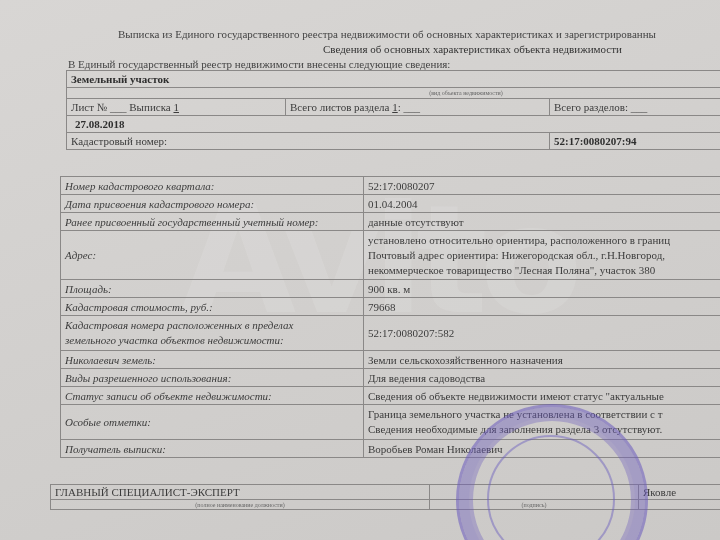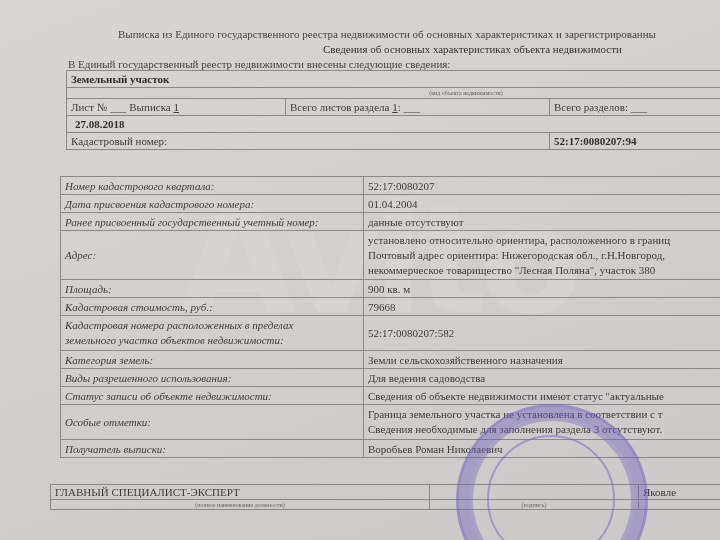--- a/index.html
+++ b/index.html
@@ -107,21 +107,21 @@
     <td class="val">79668</td>
   </tr>
   <tr>
     <td class="lab multi" style="height:34px">
       <div>Кадастровая номера расположенных в пределах</div>
       <div>земельного участка объектов недвижимости:</div>
     </td>
     <td class="val">52:17:0080207:582</td>
   </tr>
   <tr>
-    <td class="lab">Категория земель:</td>
+    <td class="lab">Николаевич земель:</td>
     <td class="val">Земли сельскохозяйственного назначения</td>
   </tr>
   <tr>
     <td class="lab">Виды разрешенного использования:</td>
     <td class="val">Для ведения садоводства</td>
   </tr>
   <tr>
     <td class="lab">Статус записи об объекте недвижимости:</td>
     <td class="val">Сведения об объекте недвижимости имеют статус "актуальные</td>
   </tr>

